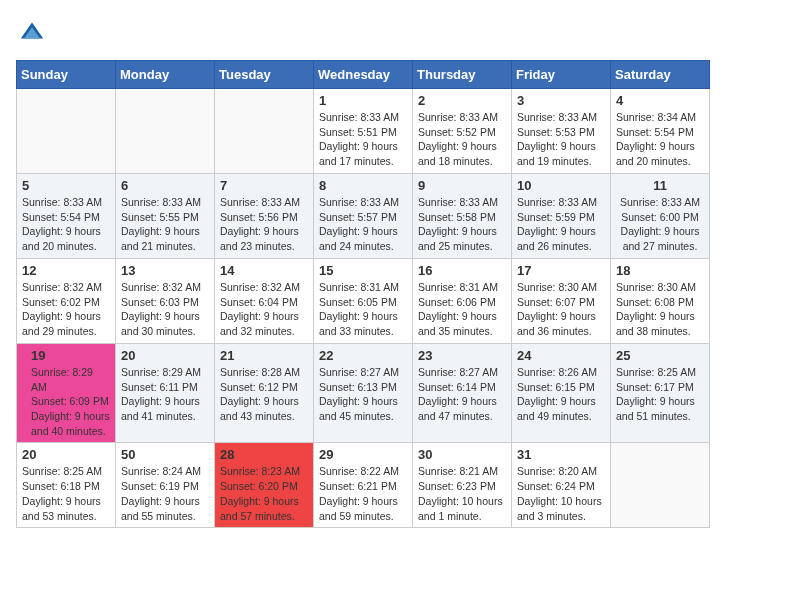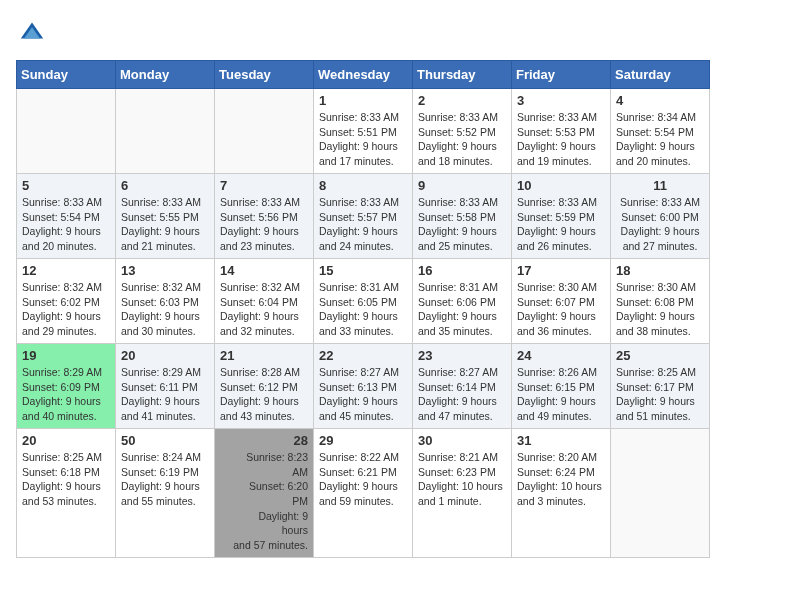--- a/index.html
+++ b/index.html
@@ -266,21 +266,21 @@
           </td>
           <td style="background: rgb(255, 255, 255);">
             <span class="day-num">18</span>
             <div class="day-info" style="white-space: pre-line;">Sunrise: 8:30 AM
 Sunset: 6:08 PM
 Daylight: 9 hours
 and 38 minutes.</div>
           </td>
         </tr>
         <tr class="week-row">
-          <td style="background: #86efac;">
+          <td style="background: #ec4899; padding-left: 14px;">
             <span class="day-num">19</span>
             <div class="day-info" style="white-space: pre-line;">Sunrise: 8:29 AM
 Sunset: 6:09 PM
 Daylight: 9 hours
 and 40 minutes.</div>
           </td>
           <td style="background: rgb(240, 244, 248);">
             <span class="day-num">20</span>
             <div class="day-info" style="white-space: pre-line;">Sunrise: 8:29 AM
 Sunset: 6:11 PM
@@ -331,23 +331,23 @@
 Daylight: 9 hours
 and 53 minutes.</div>
           </td>
           <td style="background: rgb(255, 255, 255);">
             <span class="day-num">50</span>
             <div class="day-info" style="white-space: pre-line;">Sunrise: 8:24 AM
 Sunset: 6:19 PM
 Daylight: 9 hours
 and 55 minutes.</div>
           </td>
-          <td style="background: #a3a3a3; text-align: right;">
+          <td style="background: #ef4444;">
             <span class="day-num">28</span>
-            <div class="day-info" style="white-space: pre-line; margin-left: 11px;">Sunrise: 8:23 AM
+            <div class="day-info" style="white-space: pre-line;">Sunrise: 8:23 AM
 Sunset: 6:20 PM
 Daylight: 9 hours
 and 57 minutes.</div>
           </td>
           <td style="background: rgb(255, 255, 255);">
             <span class="day-num">29</span>
             <div class="day-info" style="white-space: pre-line;">Sunrise: 8:22 AM
 Sunset: 6:21 PM
 Daylight: 9 hours
 and 59 minutes.</div>

